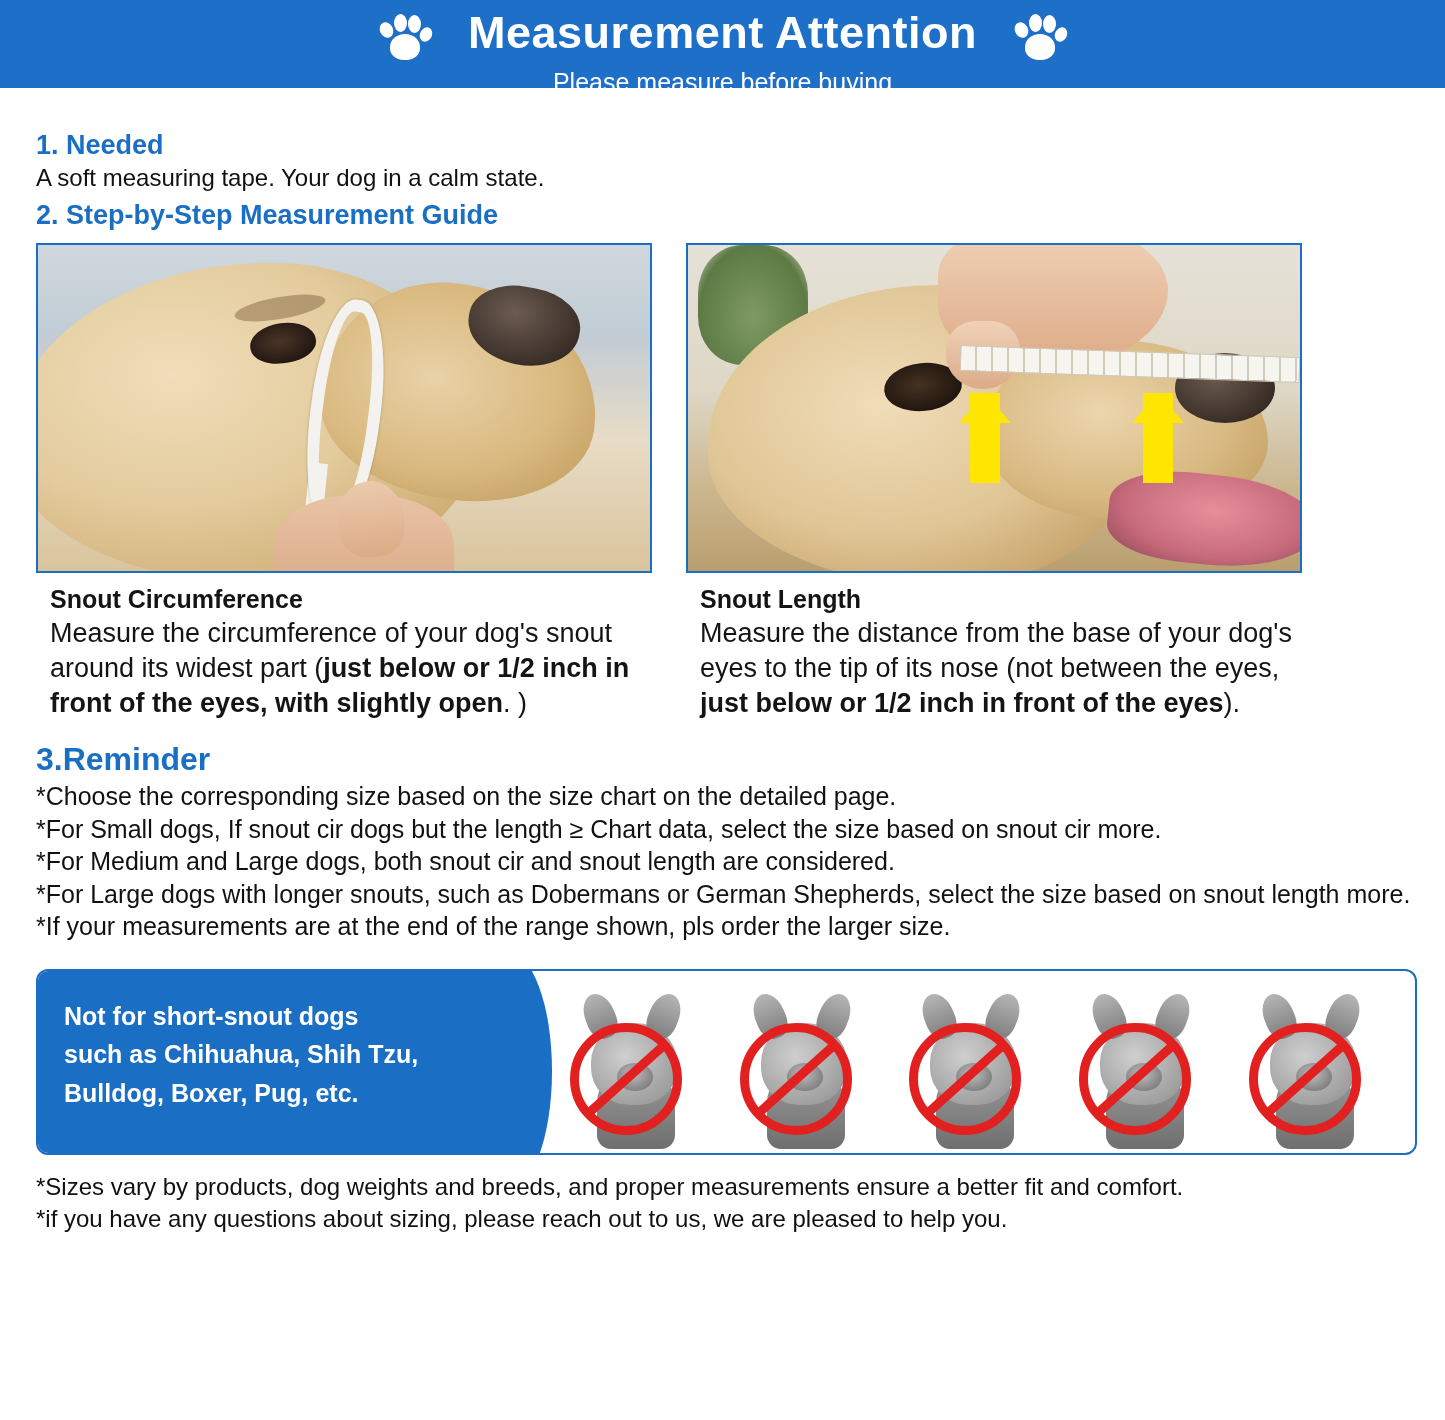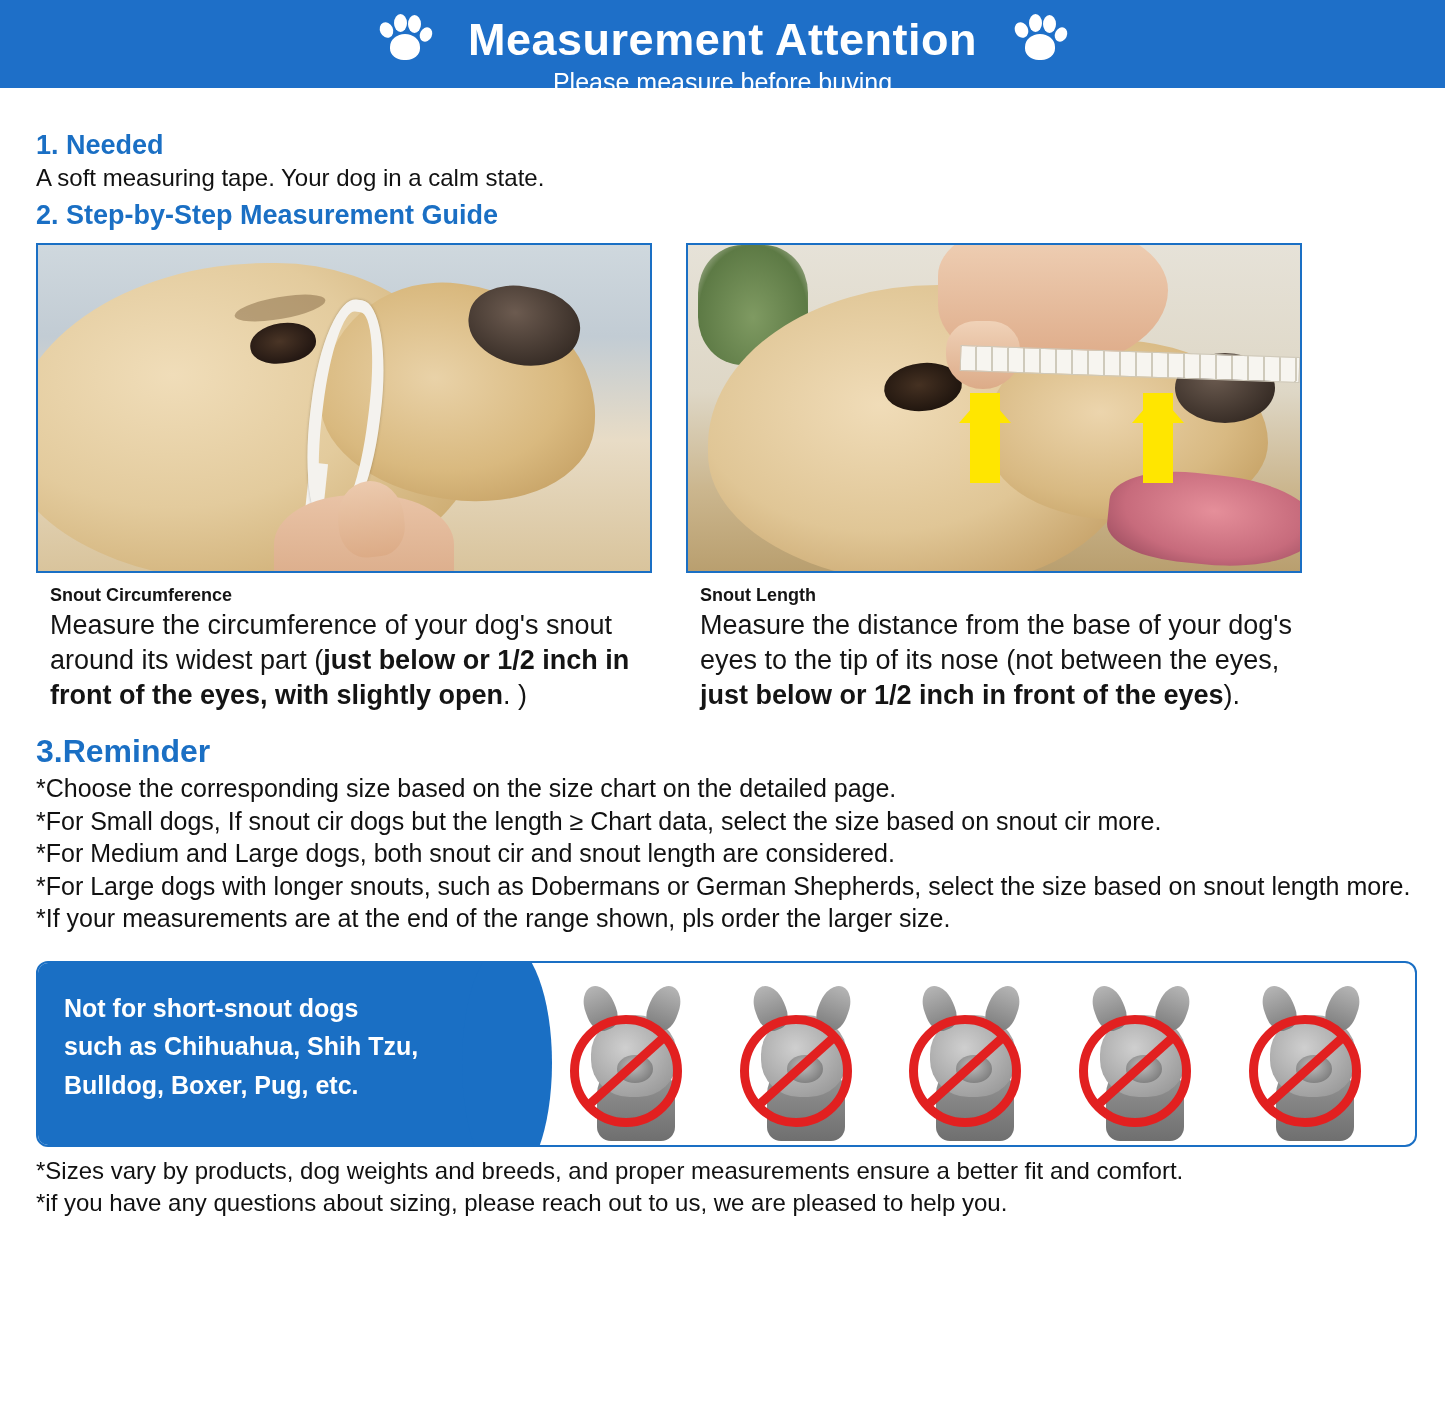--- a/index.html
+++ b/index.html
@@ -34,21 +34,21 @@
     transform: scaleY(-1);
   }
   .header-inner {
     position: relative;
     z-index: 2;
     text-align: center;
     padding-top: 8px;
   }
   .header-title-row {
     display: flex;
-    align-items: flex-end;
+    align-items: flex-start;
     justify-content: center;
     gap: 32px;
   }
   .header-title {
     font-size: 45px;
     font-weight: bold;
     color: #ffffff;
     letter-spacing: 0.5px;
     line-height: 1.1;
   }
@@ -102,21 +102,21 @@
   .guide-col { width: 616px; }
   .photo {
     width: 100%;
     height: 330px;
     border: 2px solid #1a6fc4;
     position: relative;
     overflow: hidden;
     background: #d7cbb6;
   }
   .cap-title {
-    font-size: 18px;
+    font-size: 25px;
     font-weight: bold;
     margin: 12px 0 0 14px;
   }
   .cap-body {
     font-size: 27px;
     line-height: 1.3;
     margin: 2px 0 0 14px;
   }
   .cap-body b { font-weight: bold; }
 
@@ -387,21 +387,21 @@
   .no-sign::after {
     content: "";
     position: absolute;
     left: -4px; top: 43px;
     width: 102px; height: 9px;
     background: #e22020;
     transform: rotate(-42deg);
   }
 
   .footer-note {
-    margin-top: 8px;
+    margin-top: 16px;
     font-size: 24px;
     line-height: 1.35;
     color: #111111;
   }
   .footer-note p { margin: 0; }
 </style>
 </head>
 <body>
 
 <div class="header">

